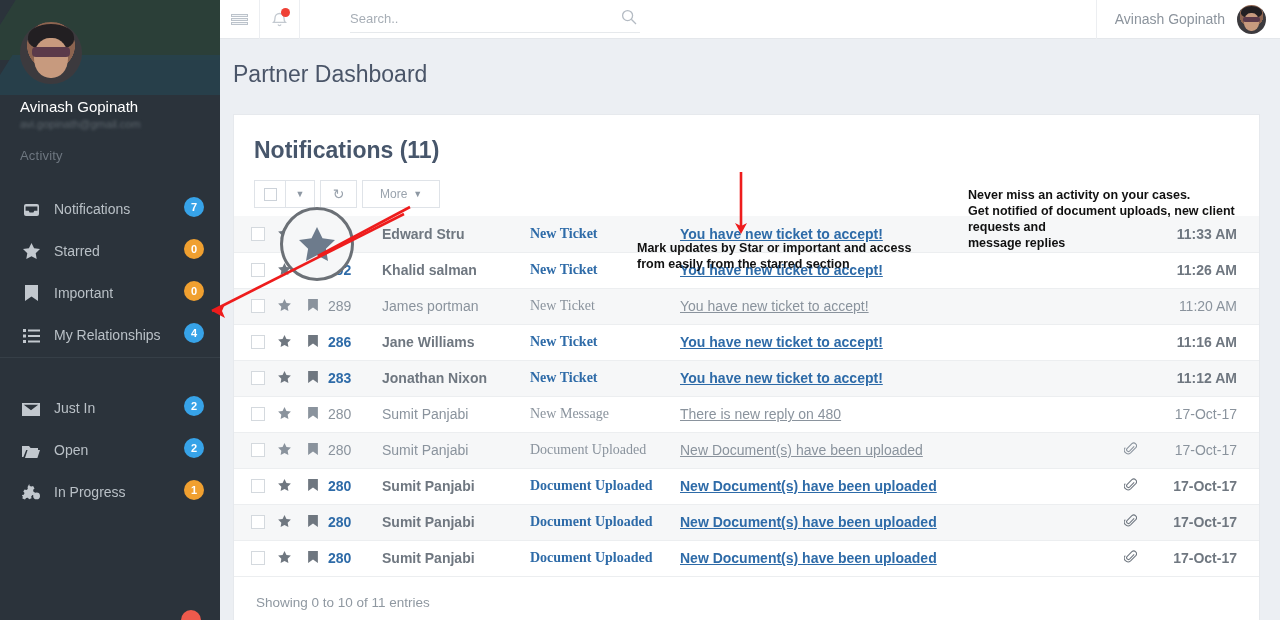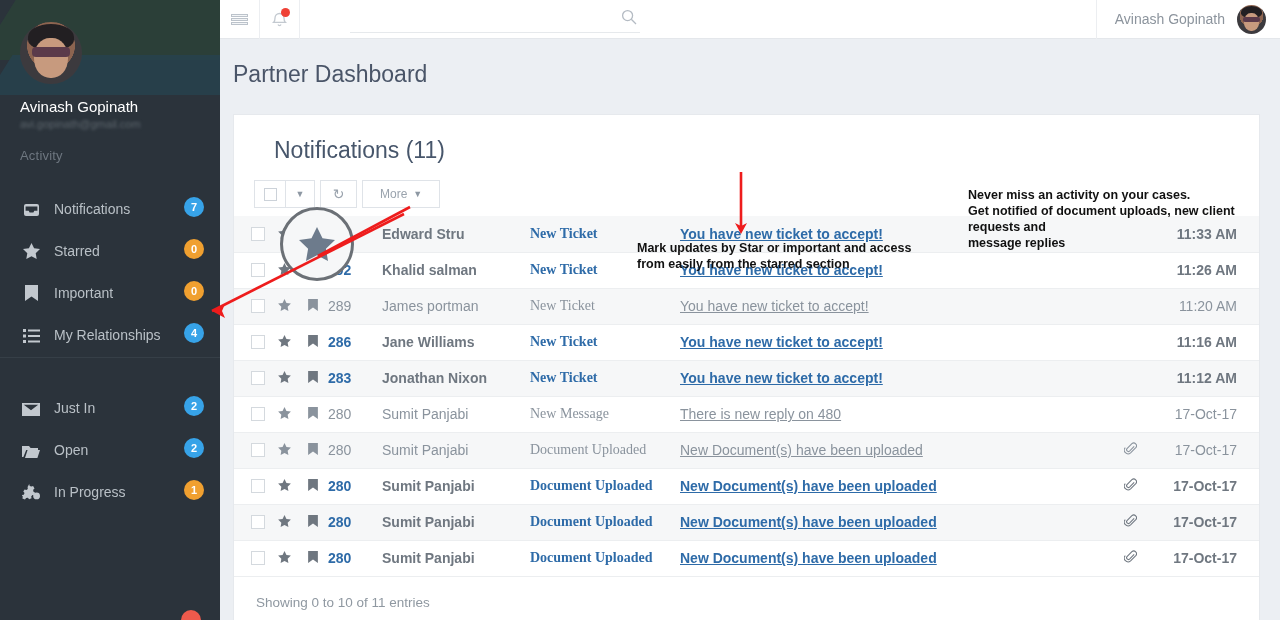--- a/index.html
+++ b/index.html
@@ -161,22 +161,22 @@
   .main { position: absolute; left: 220px; top: 39px; width: 1060px; height: 581px; background: #eceff3; }
   .page-title {
     font-size: 23px; color: #4a5568; font-weight: 400;
     padding: 22px 0 0 13px;
   }
   .card {
     margin: 26px 20px 0 13px; background: #fff;
     border: 1px solid #e6e9ed; min-height: 500px; position: relative;
   }
   .card-title {
-    font-size: 23px; color: #47566b; font-weight: 400;
-    padding: 22px 0 0 40px;
+    font-size: 23px; color: #47566b; font-weight: 700;
+    padding: 22px 0 0 20px;
   }
   .toolbar { display: flex; padding: 16px 0 0 20px; }
   .tool {
     height: 28px; border: 1px solid #dfe3e8; background: #fff;
     display: flex; align-items: center; justify-content: center;
     cursor: pointer; color: #9aa3ad; font-size: 12px;
   }
   .tool.cb { width: 32px; }
   .tool.cb i { width: 13px; height: 13px; border: 1px solid #ccd2d9; display: block; }
   .tool.caret { width: 30px; margin-left: -1px; }
@@ -331,20 +331,21 @@
         </div>
     </div>
     <div class="tb-btn bell">
       <svg width="17" height="18" viewBox="0 0 17 18" fill="none" stroke="currentColor" stroke-width="1.3">
         <path d="M4 8a4.5 4.5 0 019 0c0 3.2 1.3 4.3 1.3 4.3H2.7S4 11.2 4 8z"></path>
         <path d="M7 14.6a1.6 1.6 0 003 0"></path>
       </svg>
       <span class="reddot"></span>
     </div>
     <div class="search-wrap">
+      <input class="search-input" type="text" placeholder="Search.." style="">
       <span class="search-icon">
         <svg width="16" height="16" viewBox="0 0 16 16" fill="none" stroke="currentColor" stroke-width="1.3">
           <circle cx="6.6" cy="6.6" r="5"></circle>
             <path d="M10.3 10.3L15 15"></path>
         </svg>
       </span>
     </div>
     <div class="user-area">
       <span class="user-name">Avinash Gopinath</span>
       <span class="avatar-sm">

